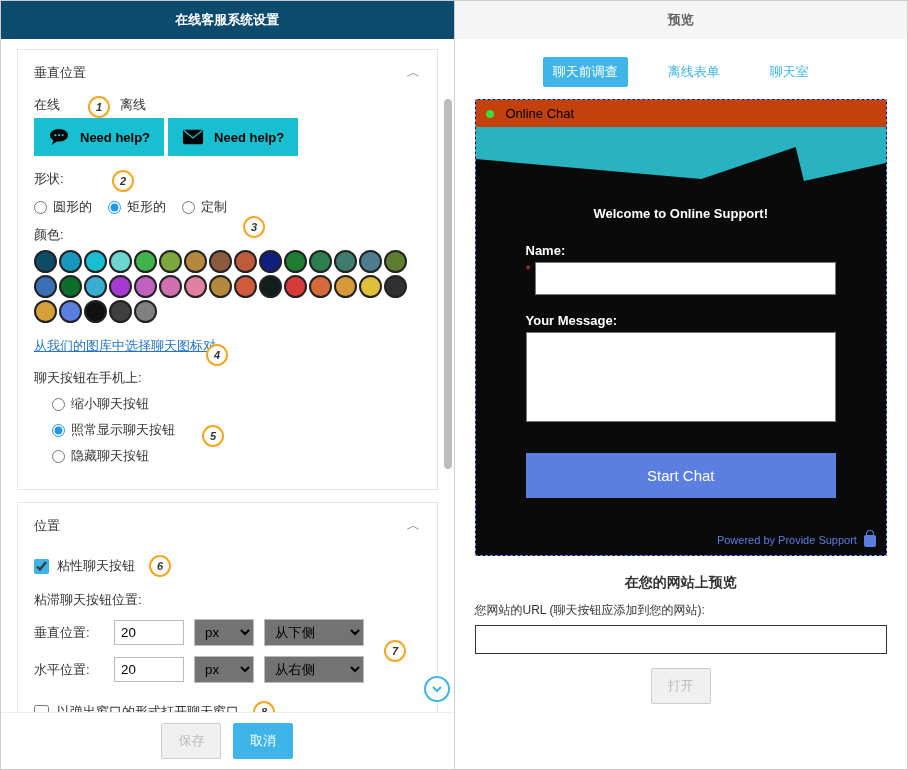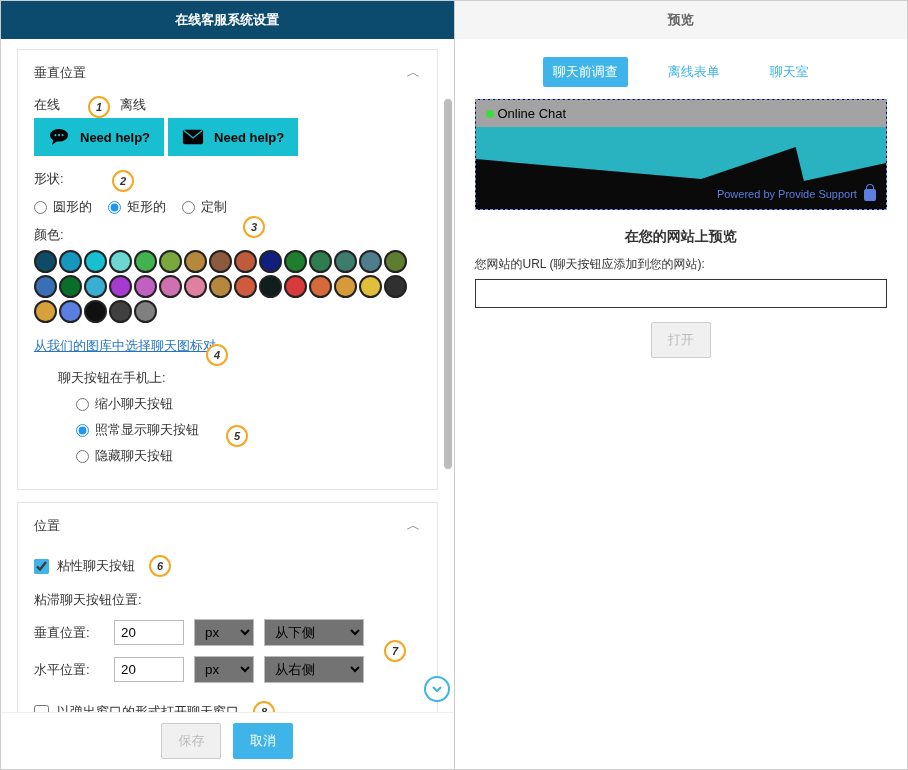--- a/index.html
+++ b/index.html
@@ -51,21 +51,21 @@
 
 .scroll-hint { position: absolute; right: 4px; bottom: 10px; width: 26px; height: 26px; border: 2px solid #3fb4e8; border-radius: 50%; display: flex; align-items: center; justify-content: center; color: #3fb4e8; background: #fff; cursor: pointer; }
 .scrollbar-fake { position: absolute; right: 2px; top: 60px; width: 8px; height: 370px; background: #bcbcbc; border-radius: 4px; }
 
 
 .tabs { display: flex; justify-content: center; gap: 30px; padding: 18px 0 12px; }
 .tab { color: #3fb4e8; cursor: pointer; padding: 6px 10px; font-size: 13px; }
 .tab.active { background: #3fb4e8; color: #fff; border-radius: 2px; }
 
 .chat-preview { border: 1px dashed #7a8cff; margin: 0 20px; background: #0a0a0a; color: #fff; position: relative; overflow: hidden; }
-.chat-top { background: #a3a3a3; padding: 6px 10px; display: flex; align-items: center; gap: 4px; color: #000; font-size: 13px; }
+.chat-top { background: #c2410c; padding: 6px 10px; display: flex; align-items: center; gap: 12px; color: #000; font-size: 13px; }
 .chat-top .dot { width: 8px; height: 8px; background: #3bdc3b; border-radius: 50%; }
 .chat-hero { height: 55px; background: #29b3c1; position: relative; }
 .chat-hero::after { content: ""; position: absolute; left: 0; right: 0; bottom: -1px; height: 40px; background: #0a0a0a; clip-path: polygon(0 40%, 55% 90%, 78% 10%, 80% 95%, 100% 50%, 100% 100%, 0 100%); }
 .chat-body { padding: 24px 50px 30px; text-align: center; }
 .chat-body .welcome { font-size: 13px; font-weight: 600; margin-bottom: 22px; }
 .chat-body .field-lbl { text-align: left; font-size: 13px; margin: 6px 0 4px; font-weight: 600; }
 .chat-body .req { color: #e04040; margin-right: 4px; }
 .chat-body input[type=text] { width: 100%; padding: 8px; border: 1px solid #777; background: #fff; color: #000; }
 .chat-body textarea { width: 100%; height: 90px; padding: 8px; border: 1px solid #777; background: #fff; resize: none; }
 .chat-body .start { margin-top: 28px; width: 100%; padding: 14px; background: #5b7fe0; color: #fff; border: none; font-size: 15px; cursor: pointer; }
@@ -181,21 +181,21 @@
               <div class="swatch" style="background: rgb(214, 160, 58);"></div>
               <div class="swatch" style="background: rgb(91, 127, 224);"></div>
               <div class="swatch" style="background: rgb(16, 16, 16);"></div>
               <div class="swatch" style="background: rgb(64, 64, 64);"></div>
               <div class="swatch" style="background: rgb(128, 128, 128);"></div>
             </div>
 
           <a class="link">从我们的图库中选择聊天图标对</a>
           <span class="marker" style="top:252px; left:188px;">4</span>
 
-          <div style="margin-top:14px;margin-left:24px;">
+          <div style="margin-top:14px;">
             <span class="label">聊天按钮在手机上:</span>
             <div class="radio-col" style="position:relative;">
               <label class="radio-item">
                   <input type="radio" name="mob" style="">
                   <span>缩小聊天按钮</span>
                 </label>
               <label class="radio-item">
                   <input type="radio" name="mob" checked="" style="">
                   <span>照常显示聊天按钮</span>
                 </label>
@@ -270,20 +270,31 @@
         <div class="tab">离线表单</div>
         <div class="tab">聊天室</div>
       </div>
 
       <div class="chat-preview">
         <div class="chat-top">
           <span class="dot"></span>
           <span>Online Chat</span>
         </div>
         <div class="chat-hero"></div>
+        <div class="chat-body">
+          <div class="welcome">Welcome to Online Support!</div>
+          <div class="field-lbl">Name:</div>
+          <div style="display:flex; align-items:flex-start;">
+              <span class="req">*</span>
+              <input type="text" style="">
+            </div>
+          <div class="field-lbl" style="margin-top:18px;">Your Message:</div>
+          <textarea style=""></textarea>
+          <button class="start">Start Chat</button>
+        </div>
         <div class="chat-foot">
           <span>Powered by Provide Support</span>
           <span class="lock"></span>
         </div>
       </div>
 
       <div class="prev-url">
         <h4>在您的网站上预览</h4>
         <div class="sub">您网站的URL (聊天按钮应添加到您的网站):</div>
         <input type="text" style="">

